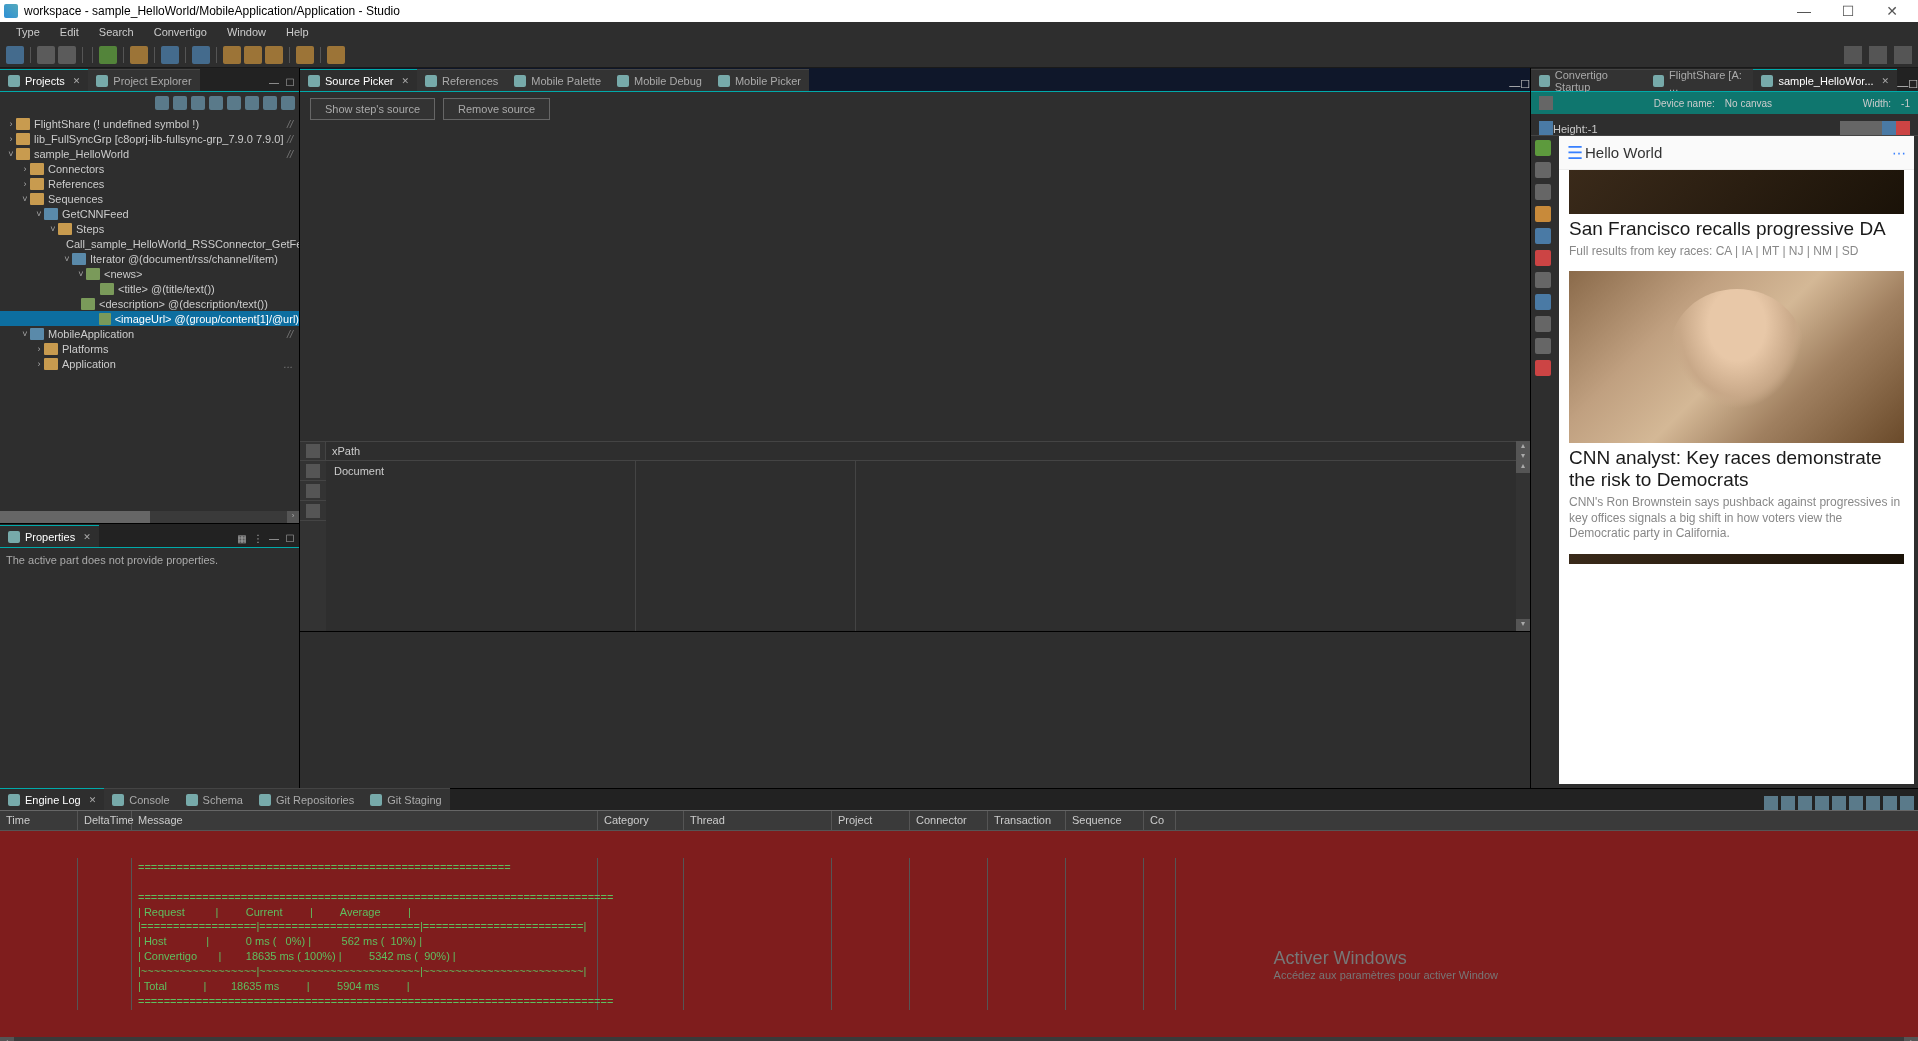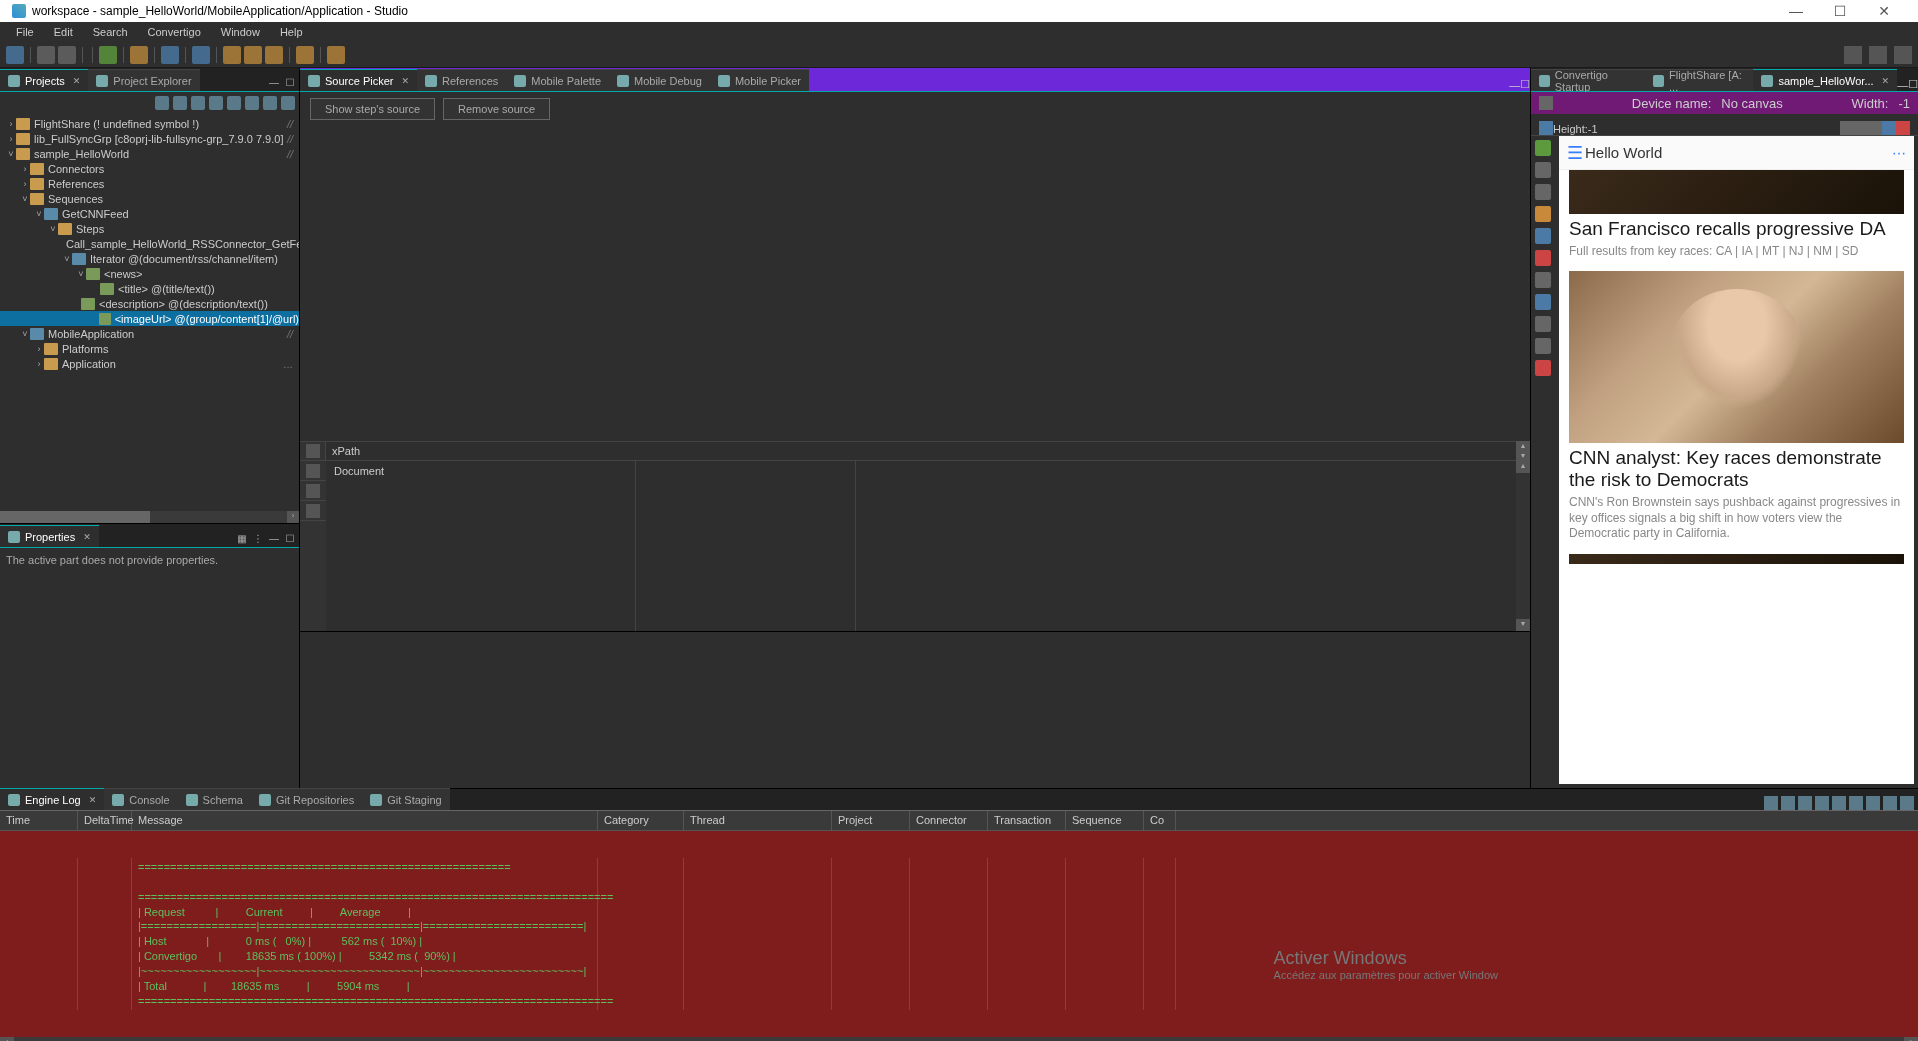--- a/index.html
+++ b/index.html
@@ -1,18 +1,18 @@
 <!DOCTYPE html>
 <html><head>
 <meta charset="utf-8">
 <style>
 * { box-sizing: border-box; margin: 0; padding: 0; font-family: "Segoe UI", Arial, sans-serif; }
 body { background: #2e2e2e; color: #ccc; font-size: 11px; overflow: hidden; width: 1918px; height: 1041px; }
 
-.title-bar { height: 22px; background: #fff; color: #000; display: flex; align-items: center; padding: 0 12px; font-size: 12px; }
+.title-bar { height: 22px; background: #fff; color: #000; display: flex; align-items: center; padding: 0 4px; font-size: 12px; }
 .title-bar .logo { width: 14px; height: 14px; background: linear-gradient(45deg, #2d8fd6, #5ab); margin-right: 6px; border-radius: 2px; }
 .title-bar .spacer { flex: 1; }
 .title-bar .wbtn { width: 44px; text-align: center; font-size: 14px; color: #555; }
 
 .menu-bar { height: 20px; background: #2e2e2e; display: flex; align-items: center; padding: 0 6px; }
 .menu-bar .menu-item { padding: 0 10px; color: #ccc; font-size: 11px; }
 
 .toolbar-main { height: 26px; background: #2e2e2e; border-bottom: 1px solid #1a1a1a; display: flex; align-items: center; padding: 0 6px; gap: 3px; }
 .tb-icon { width: 18px; height: 18px; border-radius: 2px; background: #5a7a3a; opacity: 0.8; }
 .tb-icon.blue { background: #4a7aa5; }
@@ -50,21 +50,21 @@
 .tree-scroll { height: 12px; background: #3a3a3a; position: relative; }
 .tree-scroll .thumb { position: absolute; left: 0; top: 0; height: 100%; width: 50%; background: #666; }
 .tree-scroll .arr { position: absolute; top: 0; width: 12px; height: 12px; background: #555; color: #aaa; text-align: center; font-size: 8px; }
 .tree-scroll .arr.l { left: 0; } .tree-scroll .arr.r { right: 0; }
 
 .props-panel { height: 265px; border-top: 1px solid #000; display: flex; flex-direction: column; }
 .props-body { flex: 1; background: #2e2e2e; padding: 6px; color: #aaa; font-size: 11px; }
 
 
 .center-col { flex: 1; display: flex; flex-direction: column; }
-.center-tabs { height: 24px; background: #6d28d9; display: flex; align-items: flex-end; border-bottom: 1px solid #0aa; }
+.center-tabs { height: 24px; background: #0f172a; display: flex; align-items: flex-end; border-bottom: 1px solid #0aa; }
 .src-body { height: 540px; background: #2e2e2e; display: flex; flex-direction: column; border-bottom: 1px solid #000;}
 .src-top { padding: 6px 10px; display: flex; gap: 180px; font-size: 11px; color: #ccc; }
 .src-top .col { display: flex; flex-direction: column; gap: 2px; }
 .src-btn-row { padding: 6px 10px; display: flex; gap: 8px; }
 .src-btn { border: 1px solid #666; background: #333; color: #aaa; padding: 4px 14px; font-size: 11px; }
 .src-mid { flex: 1; }
 .xpath-row { display: flex; align-items: center; height: 20px; background: #2e2e2e; border-top: 1px solid #444; border-bottom: 1px solid #444; }
 .xpath-row .nav-col { width: 26px; background: #333; border-right: 1px solid #444; height: 100%; display:flex; align-items:center; justify-content:center; }
 .xpath-row .nav-col .arrow-icon { width:14px; height:14px; background:#555; }
 .xpath-row label { padding: 0 6px; color: #ccc; }
@@ -75,21 +75,21 @@
 .doc-row .doc-area { flex:1; display:flex; }
 .doc-row .doc-left { width: 310px; border-right: 1px solid #444; padding: 4px 8px; font-size: 11px; }
 .doc-row .doc-mid { width: 220px; border-right: 1px solid #444; }
 .doc-row .doc-right { flex: 1; }
 .vscroll { width: 14px; background: #333; display:flex; flex-direction:column; justify-content:space-between; }
 .vscroll .vbtn { height: 12px; background: #555; font-size:8px; text-align:center; color:#aaa; }
 
 
 .right-col { width: 388px; border-left: 1px solid #000; display: flex; flex-direction: column; }
 .right-tabs { height: 24px; background: #222; display: flex; align-items: flex-end; border-bottom: 1px solid #0aa; }
-.device-bar { height: 22px; background: #701a75; display: flex; align-items: center; padding: 0 8px; gap: 10px; font-size: 13px; color: #ccc; }
+.device-bar { height: 22px; background: #0f766e; display: flex; align-items: center; padding: 0 8px; gap: 10px; font-size: 10px; color: #ccc; }
 .device-bar .sp { flex: 1; }
 .device-tb { height: 22px; background: #2e2e2e; display: flex; align-items: flex-end; padding: 0 8px; font-size: 11px; color: #ccc; border-bottom: 1px solid #444; }
 .preview-row { flex: 1; display: flex; background: #2e2e2e; }
 .side-icons { width: 24px; display: flex; flex-direction: column; align-items: center; gap: 6px; padding-top: 4px; }
 .side-icons .si { width: 16px; height: 16px; background: #666; border-radius: 2px; }
 .side-icons .si.red { background: #c44; }
 .side-icons .si.blue { background: #4a7aa5; }
 .side-icons .si.green { background: #5d9a3d; }
 .side-icons .si.orange { background: #c88a3a; }
 .preview { flex: 1; background: #fff; margin: 0 4px 4px 4px; overflow: hidden; display:flex; flex-direction:column; }
@@ -131,21 +131,21 @@
 <div class="title-bar">
   <div class="logo"></div>
   <span>workspace - sample_HelloWorld/MobileApplication/Application - Studio</span>
   <div class="spacer"></div>
   <div class="wbtn">—</div>
   <div class="wbtn">☐</div>
   <div class="wbtn">✕</div>
 </div>
 
 <div class="menu-bar">
-  <div class="menu-item">File</div>
+  <div class="menu-item">Type</div>
   <div class="menu-item">Edit</div>
   <div class="menu-item">Search</div>
   <div class="menu-item">Convertigo</div>
   <div class="menu-item">Window</div>
   <div class="menu-item">Help</div>
 </div>
 
 <div class="toolbar-main">
   <div class="tb-icon blue"></div>
   <div class="tb-sep"></div>

